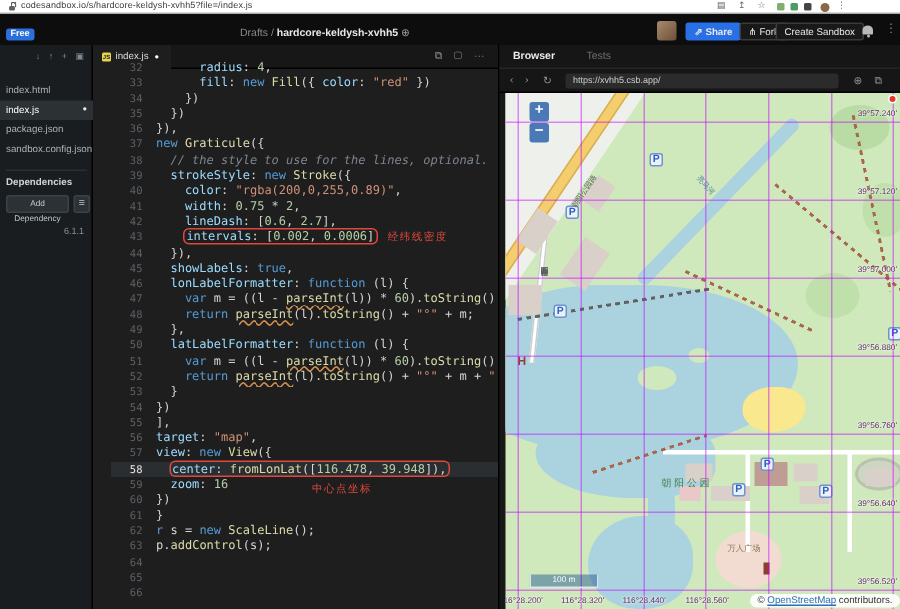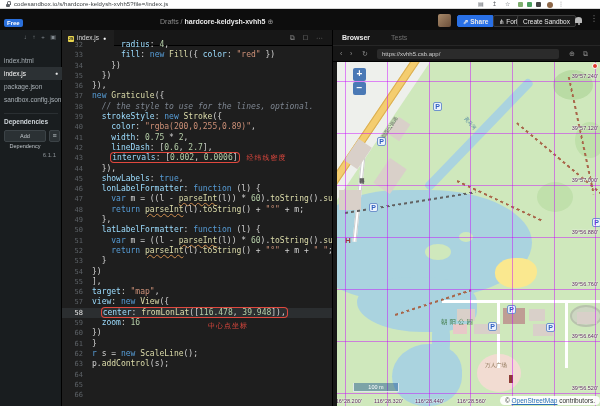--- a/index.html
+++ b/index.html
@@ -37,21 +37,21 @@
   .dep-btn{position:absolute;left:4px;top:100px;width:42px;height:12px;background:#2b3134;border:1px solid #3c4347;border-radius:2px;color:#c3c9ce;font-size:5.5px;line-height:10px;text-align:center}
   .dep-menu{position:absolute;left:49px;top:100px;width:11px;height:12px;background:#2b3134;border:1px solid #3c4347;border-radius:2px;color:#c3c9ce;font-size:7px;line-height:10px;text-align:center}
   .dep-ver{position:absolute;right:5px;top:122px;font-size:6px;color:#8a9196}
   
   #editor{position:absolute;left:62px;top:0;width:270px;height:376px;background:#1e1e1e;overflow:hidden}
   #tabbar{position:absolute;left:0;top:0;width:270px;height:16px;background:#171717;border-bottom:1px solid #000}
   .tab{position:absolute;left:0;top:0;height:16px;background:#1e1e1e;padding:0 8px 0 6px;font-size:6.5px;line-height:15px;color:#dcdcdc;white-space:nowrap}
   .tab .jsicon{display:inline-block;width:6px;height:6px;background:#e8d44d;color:#1e1e1e;font-size:4px;line-height:6px;text-align:center;font-weight:bold;border-radius:1px;margin-right:3px;vertical-align:0.5px}
   .tab .mod{color:#fff;font-size:5px;margin-left:4px}
   .tab-ics{position:absolute;right:6px;top:0;font-size:7px;color:#8a8a8a;line-height:15px;letter-spacing:3px}
-  #code-lines{position:absolute;left:0;top:16px;width:270px;font-family:"DejaVu Sans Mono",monospace;font-size:8px;line-height:10.3px;white-space:pre}
+  #code-lines{position:absolute;left:12px;top:16px;width:270px;font-family:"DejaVu Sans Mono",monospace;font-size:8px;line-height:10.3px;white-space:pre}
   .line{position:relative;height:10.3px}
   .line:first-child{margin-top:-6px}
   .line.hl{background:#2b2e30}
   .ln{display:inline-block;width:30px;text-align:right;color:#5c6166;padding-right:9px;font-size:7px}
   .line.hl .ln{color:#e8e8e8}
   .tk-w{color:#d4d4d4}.tk-k{color:#569cd6}.tk-p{color:#9cdcfe}.tk-s{color:#ce9178}.tk-n{color:#b5cea8}.tk-f{color:#dcdcaa}
   .tk-c{color:#7d8590;font-style:italic}
   .tk-q{color:#dcdcaa;text-decoration:underline wavy #cf8e4f 1px;text-underline-offset:1px}
   .red-box{box-shadow:0 0 0 1px #e0483e;border-radius:3px;padding:0 1px}
   .cn-note{font-family:"Liberation Sans",sans-serif;color:#e0483e;font-size:7px;margin-left:8px;letter-spacing:1px}

